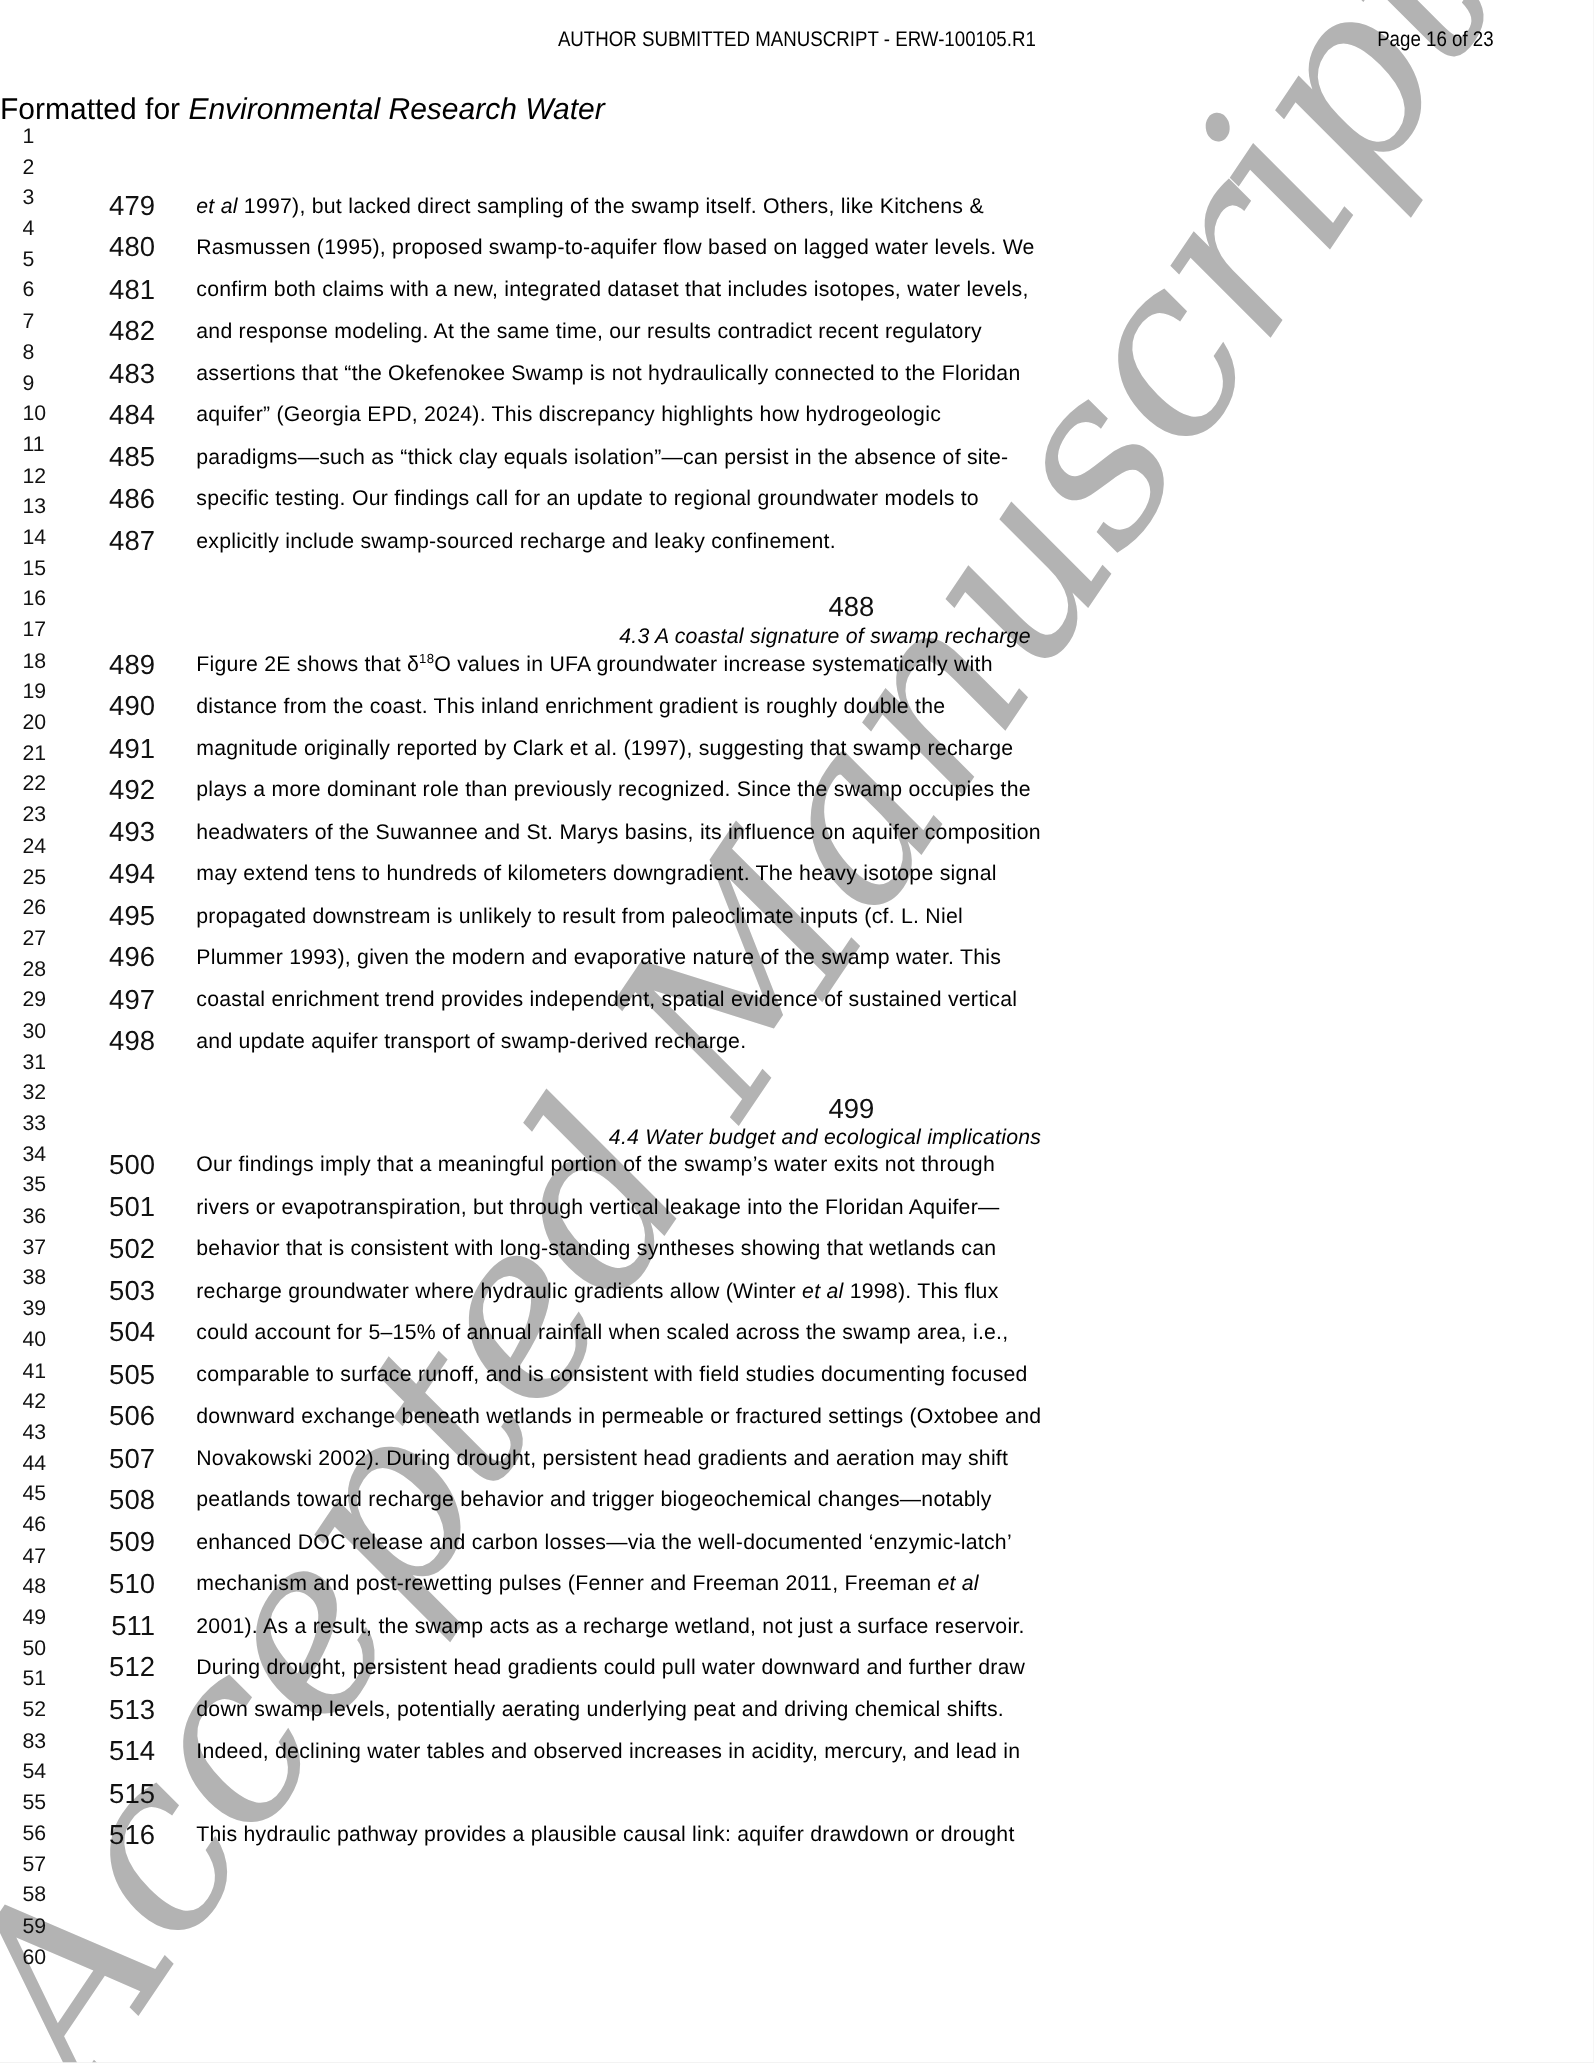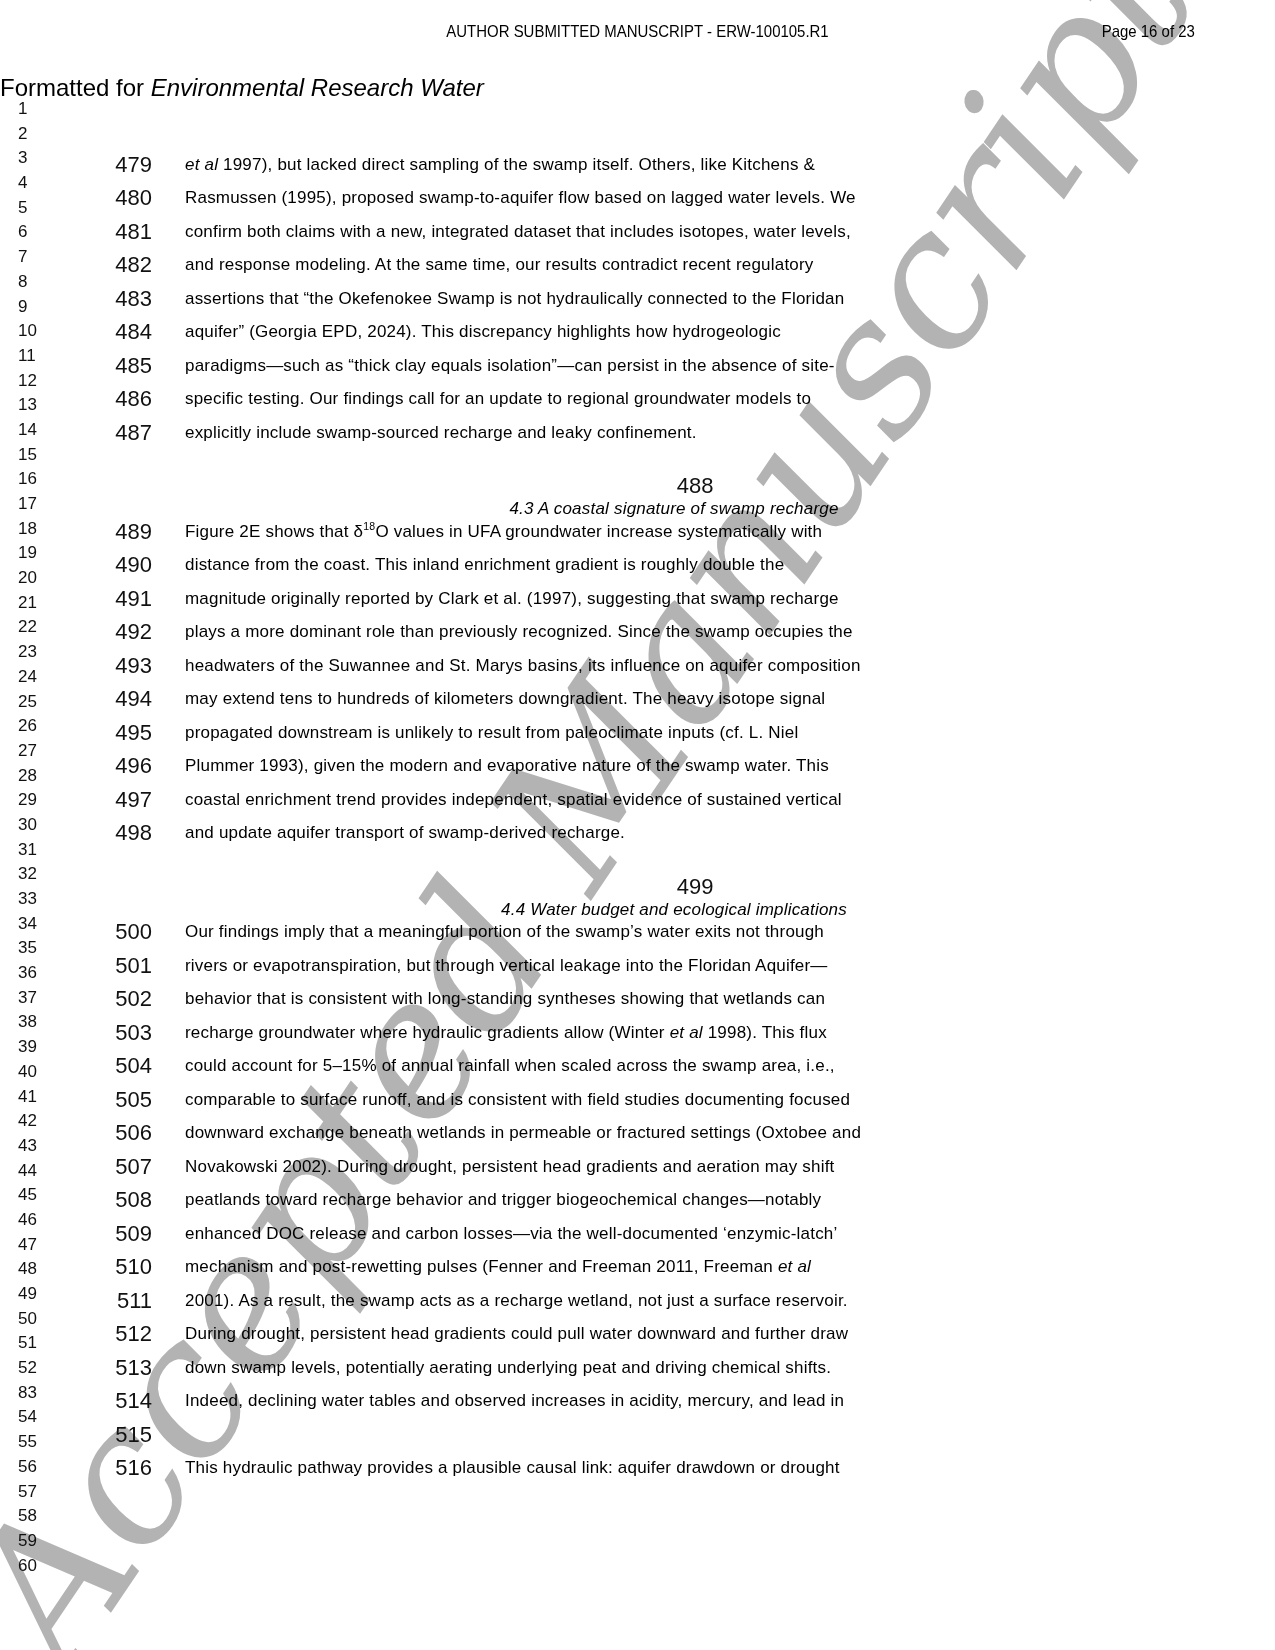--- a/index.html
+++ b/index.html
@@ -49,23 +49,22 @@
   
   .gutter{
     position:absolute;left:18px;top:97px;
     z-index:2;
     font-size:17px;
     color:#111;
   }
   .gutter .gnum{height:24.7px;line-height:24.7px;}
   
   .body-block{
-    position:absolute;left:0;top:148px;right:0;
+    position:absolute;left:12px;top:148px;right:0;
     z-index:1;
-    padding-left:40px;
   }
   .line{display:flex;align-items:center;height:33.5px;}
   .line .lnum{
     flex:none;width:112px;text-align:right;
     font-size:22px;color:#111;
   }
   .line .ltext{
     margin-left:33px;
     font-size:17px;
     white-space:nowrap;

